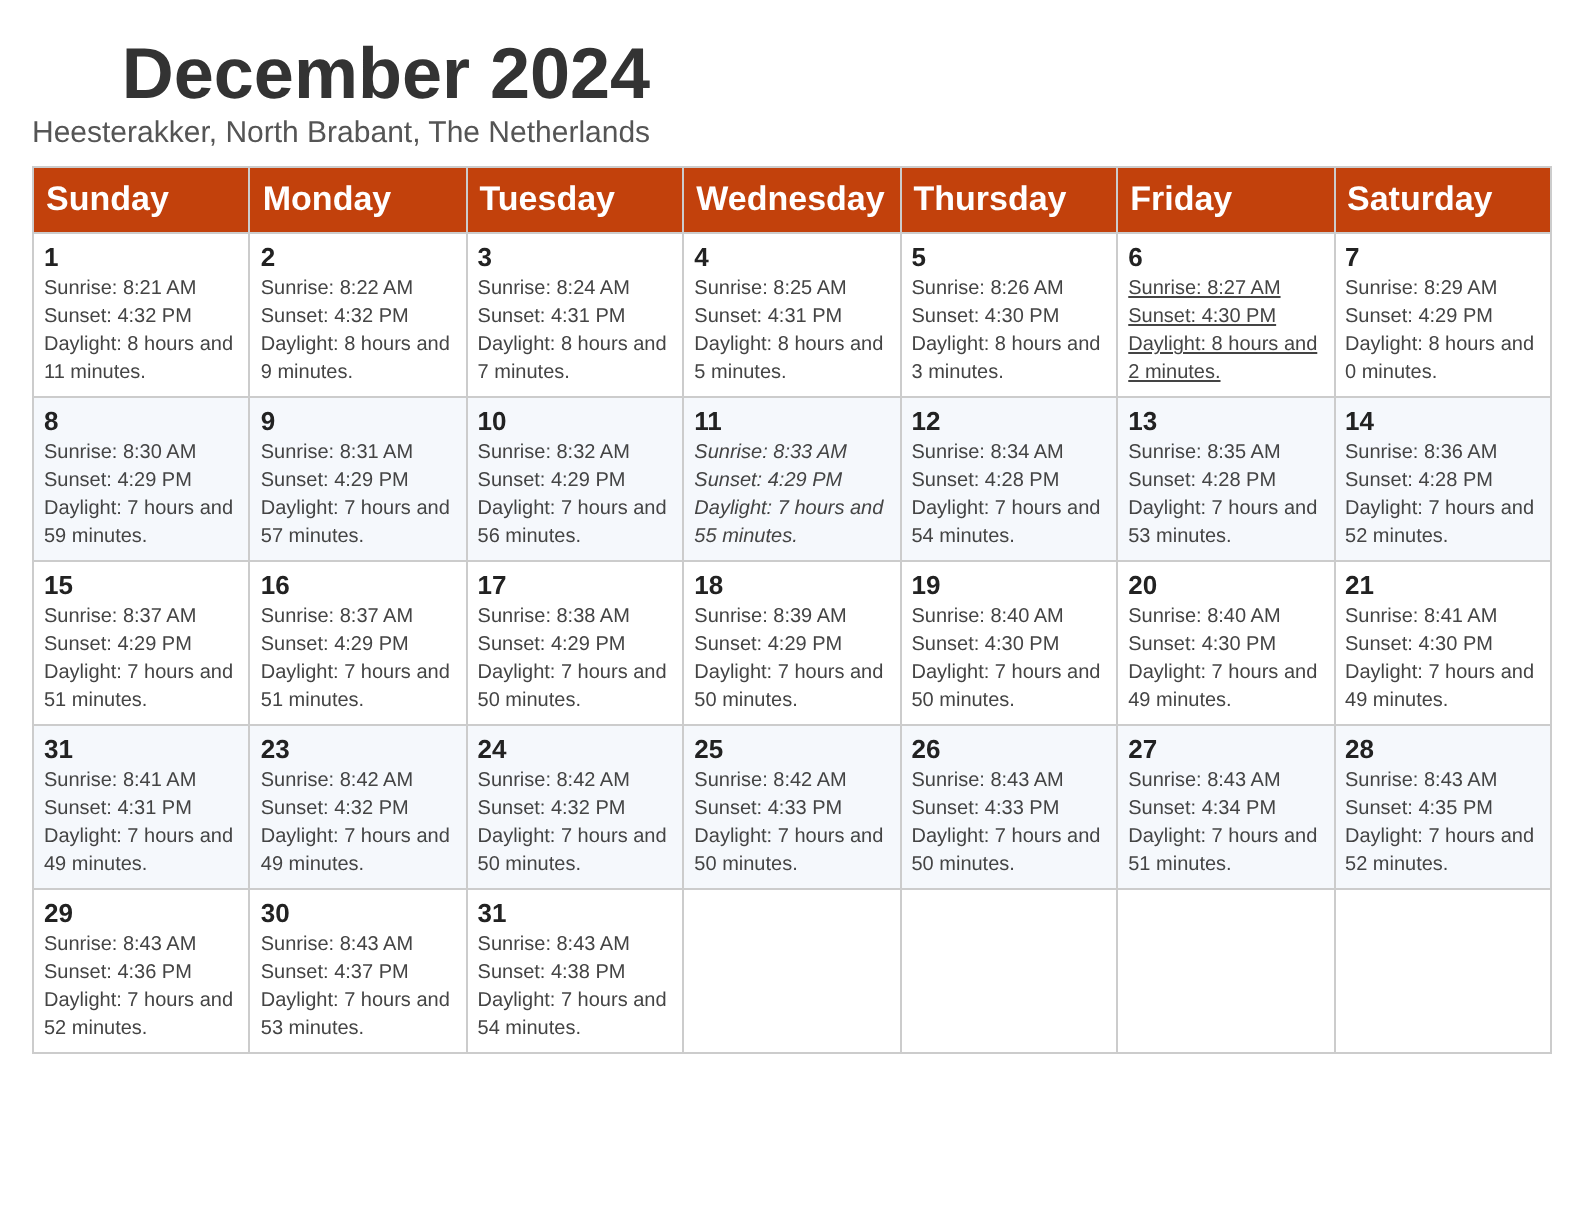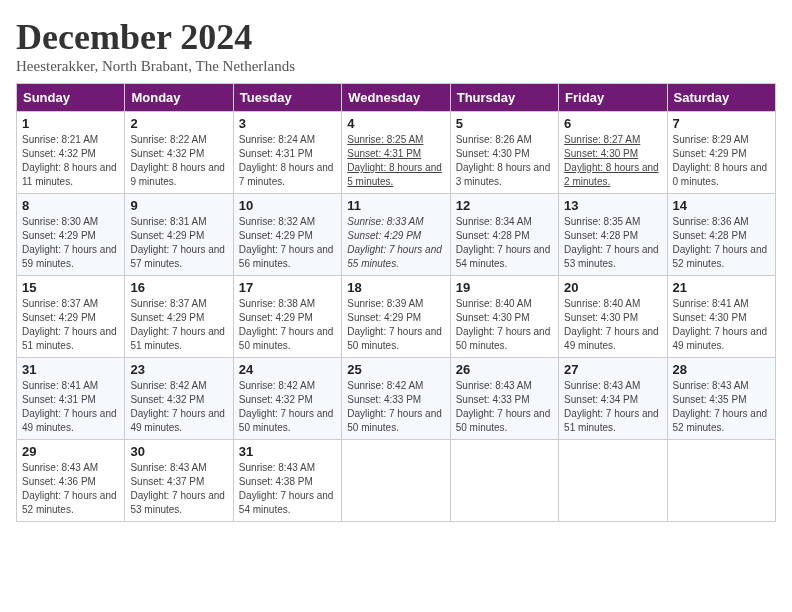--- a/index.html
+++ b/index.html
@@ -28,42 +28,42 @@
       font-weight: bold;
       line-height: 1.1;
     }
     .logo-text .general { color: #333; }
     .logo-text .blue { color: #1a6ab1; }
     .logo-icon {
       width: 30px;
       height: 30px;
     }
     .title-area {
-      font-family: Liberation Serif, serif;
+      text-align: right;
     }
     .month-title {
       font-size: 36px;
       font-weight: bold;
       color: #333;
     }
     .subtitle {
       font-size: 15px;
       color: #555;
     }
     .calendar {
       width: 100%;
       border-collapse: collapse;
       margin-top: 8px;
     }
     .calendar th {
-      background: #701a75;
+      background: #c2410c;
       color: #fff;
       text-align: left;
       padding: 6px 6px;
-      font-size: 13px;
+      font-size: 17px;
       font-weight: bold;
       border: 1px solid #ccc;
     }
     .calendar td {
       vertical-align: top;
       border: 1px solid #ccc;
       padding: 4px 5px;
       width: 107px;
       min-height: 80px;
       background: #fff;
@@ -124,21 +124,21 @@
 Daylight: 8 hours and 9 minutes.</div>
         </td>
         <td>
           <span class="day-num">3</span>
           <div class="day-info" style="white-space: pre-line;">Sunrise: 8:24 AM
 Sunset: 4:31 PM
 Daylight: 8 hours and 7 minutes.</div>
         </td>
         <td>
           <span class="day-num">4</span>
-          <div class="day-info" style="white-space: pre-line; text-decoration: underline;">Sunrise: 8:25 AM
+          <div class="day-info" style="white-space: pre-line;">Sunrise: 8:25 AM
 Sunset: 4:31 PM
 Daylight: 8 hours and 5 minutes.</div>
         </td>
         <td>
           <span class="day-num">5</span>
           <div class="day-info" style="white-space: pre-line;">Sunrise: 8:26 AM
 Sunset: 4:30 PM
 Daylight: 8 hours and 3 minutes.</div>
         </td>
         <td>

